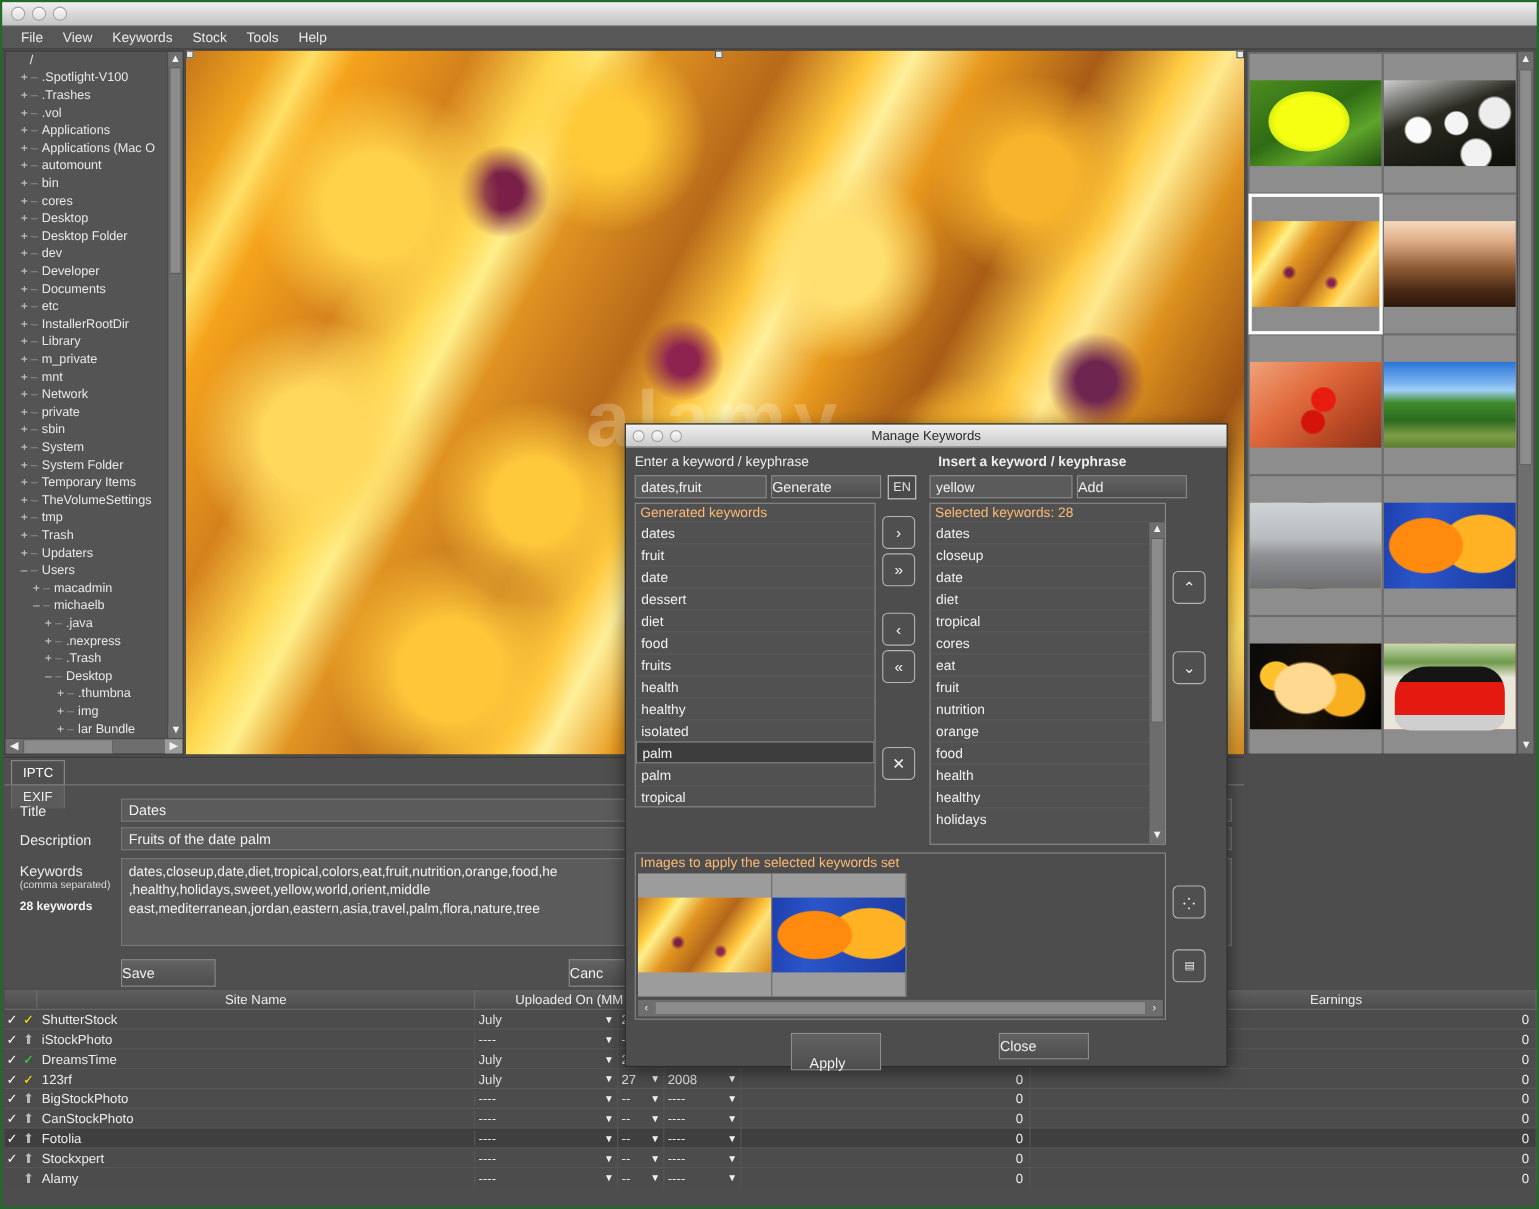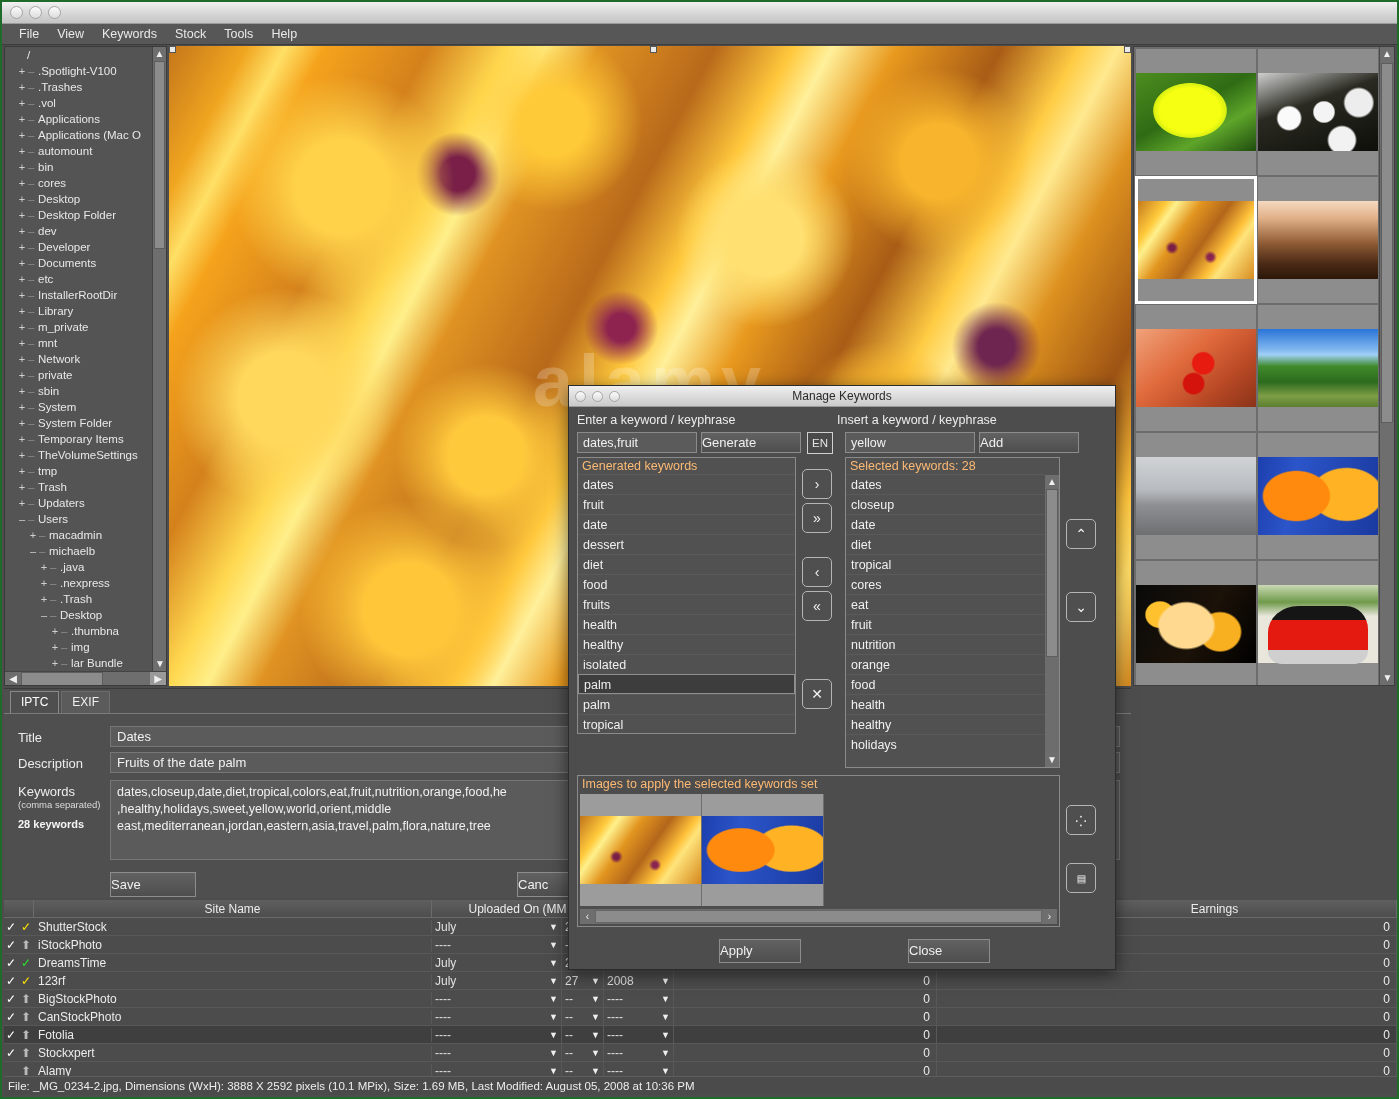--- a/index.html
+++ b/index.html
@@ -175,21 +175,21 @@
     content:""; position:absolute; left:8%; top:36%; width:84%; height:46%;
     background: linear-gradient(to bottom,#151515 0 24%, #e41910 24% 76%, #cfcfcf 76% 100%);
     border-radius: 30% 22% 14% 14% / 46% 40% 22% 22%;
   }
 
   
   .iptc-panel {
     position: absolute; left: 2px; top: 686px; width: 1127px; height: 210px;
     background: #4f4f4f; border-top: 1px solid #3a3a3a;
   }
-  .iptc-tabs { position: absolute; left: 6px; top: 2px; display: flex; }
+  .iptc-tabs { position: absolute; left: 6px; top: 2px; display: flex; flex-direction: column; }
   .iptc-tab {
     font-size: 12px; color: #f0f0f0; padding: 3px 10px 4px;
     border: 1px solid #6d6d6d; border-bottom: none; background: #5b5b5b;
     margin-right: 2px;
   }
   .iptc-tab.active { background: #4f4f4f; border-color: #8a8a8a; color:#fff; }
   .iptc-body { position: absolute; left: 0; top: 24px; right: 0; bottom: 0;
     border-top: 1px solid #7b7b7b; }
   .field-row { position: absolute; display: flex; align-items: flex-start; }
   .field-label { font-size: 13px; color: #ededed; }
@@ -630,36 +630,35 @@
           <div class="sel-cell" style="flex: 0 0 70px;">
             <span>----</span>
             <span class="caret">▼</span>
           </div>
           <div class="num-cell" style="flex: 0 0 263px;">0</div>
           <div class="num-cell" style="flex: 1 1 0%;">0</div>
         </div>
       </div>
   </div>
 
-  <div class="statusbar">File: _MG_0234-2.jpg, Dimensions (WxH): 3888 X 2592 pixels (10.1 MPix), Size: 1.69 MB, Last Modified: August 05, 2008 at 10:36 PM</div>
 
   <div class="dialog">
     <div class="dlg-title">
       <div class="tb-buttons">
         <div class="tb-dot"></div>
         <div class="tb-dot"></div>
         <div class="tb-dot"></div>
       </div>
       <div class="dlg-title-text">Manage Keywords</div>
     </div>
 
     <div class="dlg-body">
 
       <div class="sec-label" style="position:absolute;left:8px;top:6px;">Enter a keyword / keyphrase</div>
-      <div class="sec-label" style="position:absolute;left:268px;top:6px;">Insert a keyword / keyphrase</div>
+      <div class="sec-label" style="position:absolute;left:284px;top:6px;font-weight:bold;">Insert a keyword / keyphrase</div>
 
       <input class="kw-input" style="position: absolute; left: 8px; top: 25px; width: 120px; height: 21px;" value="dates,fruit">
       <button class="gbtn" style="position:absolute;left:132px;top:25px;width:100px;height:21px;padding:0;line-height:19px;">Generate</button>
       <div class="en-btn" style="position:absolute;left:238px;top:25px;">EN</div>
       <input class="kw-input" style="position: absolute; left: 276px; top: 25px; width: 130px; height: 21px;" value="yellow">
       <button class="gbtn" style="position:absolute;left:410px;top:25px;width:100px;height:21px;padding:0;line-height:19px;">Add</button>
 
       <div class="listbox" style="position:absolute;left:8px;top:50px;width:219px;height:277px;">
         <div class="list-hdr">Generated keywords</div>
         <div id="generated-list">
@@ -734,18 +733,18 @@
           <div class="trk"></div>
           <div class="arr">›</div>
         </div>
       </div>
 
       <div style="position:absolute;left:497px;top:398px;display:flex;flex-direction:column;gap:28px;">
         <div class="sq-btn">⁘</div>
         <div class="sq-btn" style="font-size:10px;letter-spacing:-1px;">▤</div>
       </div>
 
-      <button class="gbtn" style="position:absolute;left:150px;top:532px;width:82px;height:24px;padding:0;line-height:22px;">Apply</button>
+      <button class="gbtn" style="position:absolute;left:150px;top:532px;width:82px;height:24px;padding:16px;line-height:22px;">Apply</button>
       <button class="gbtn" style="position:absolute;left:339px;top:532px;width:82px;height:24px;padding:0;line-height:22px;">Close</button>
     </div>
   </div>
 
 </div>
 
 </body></html>

